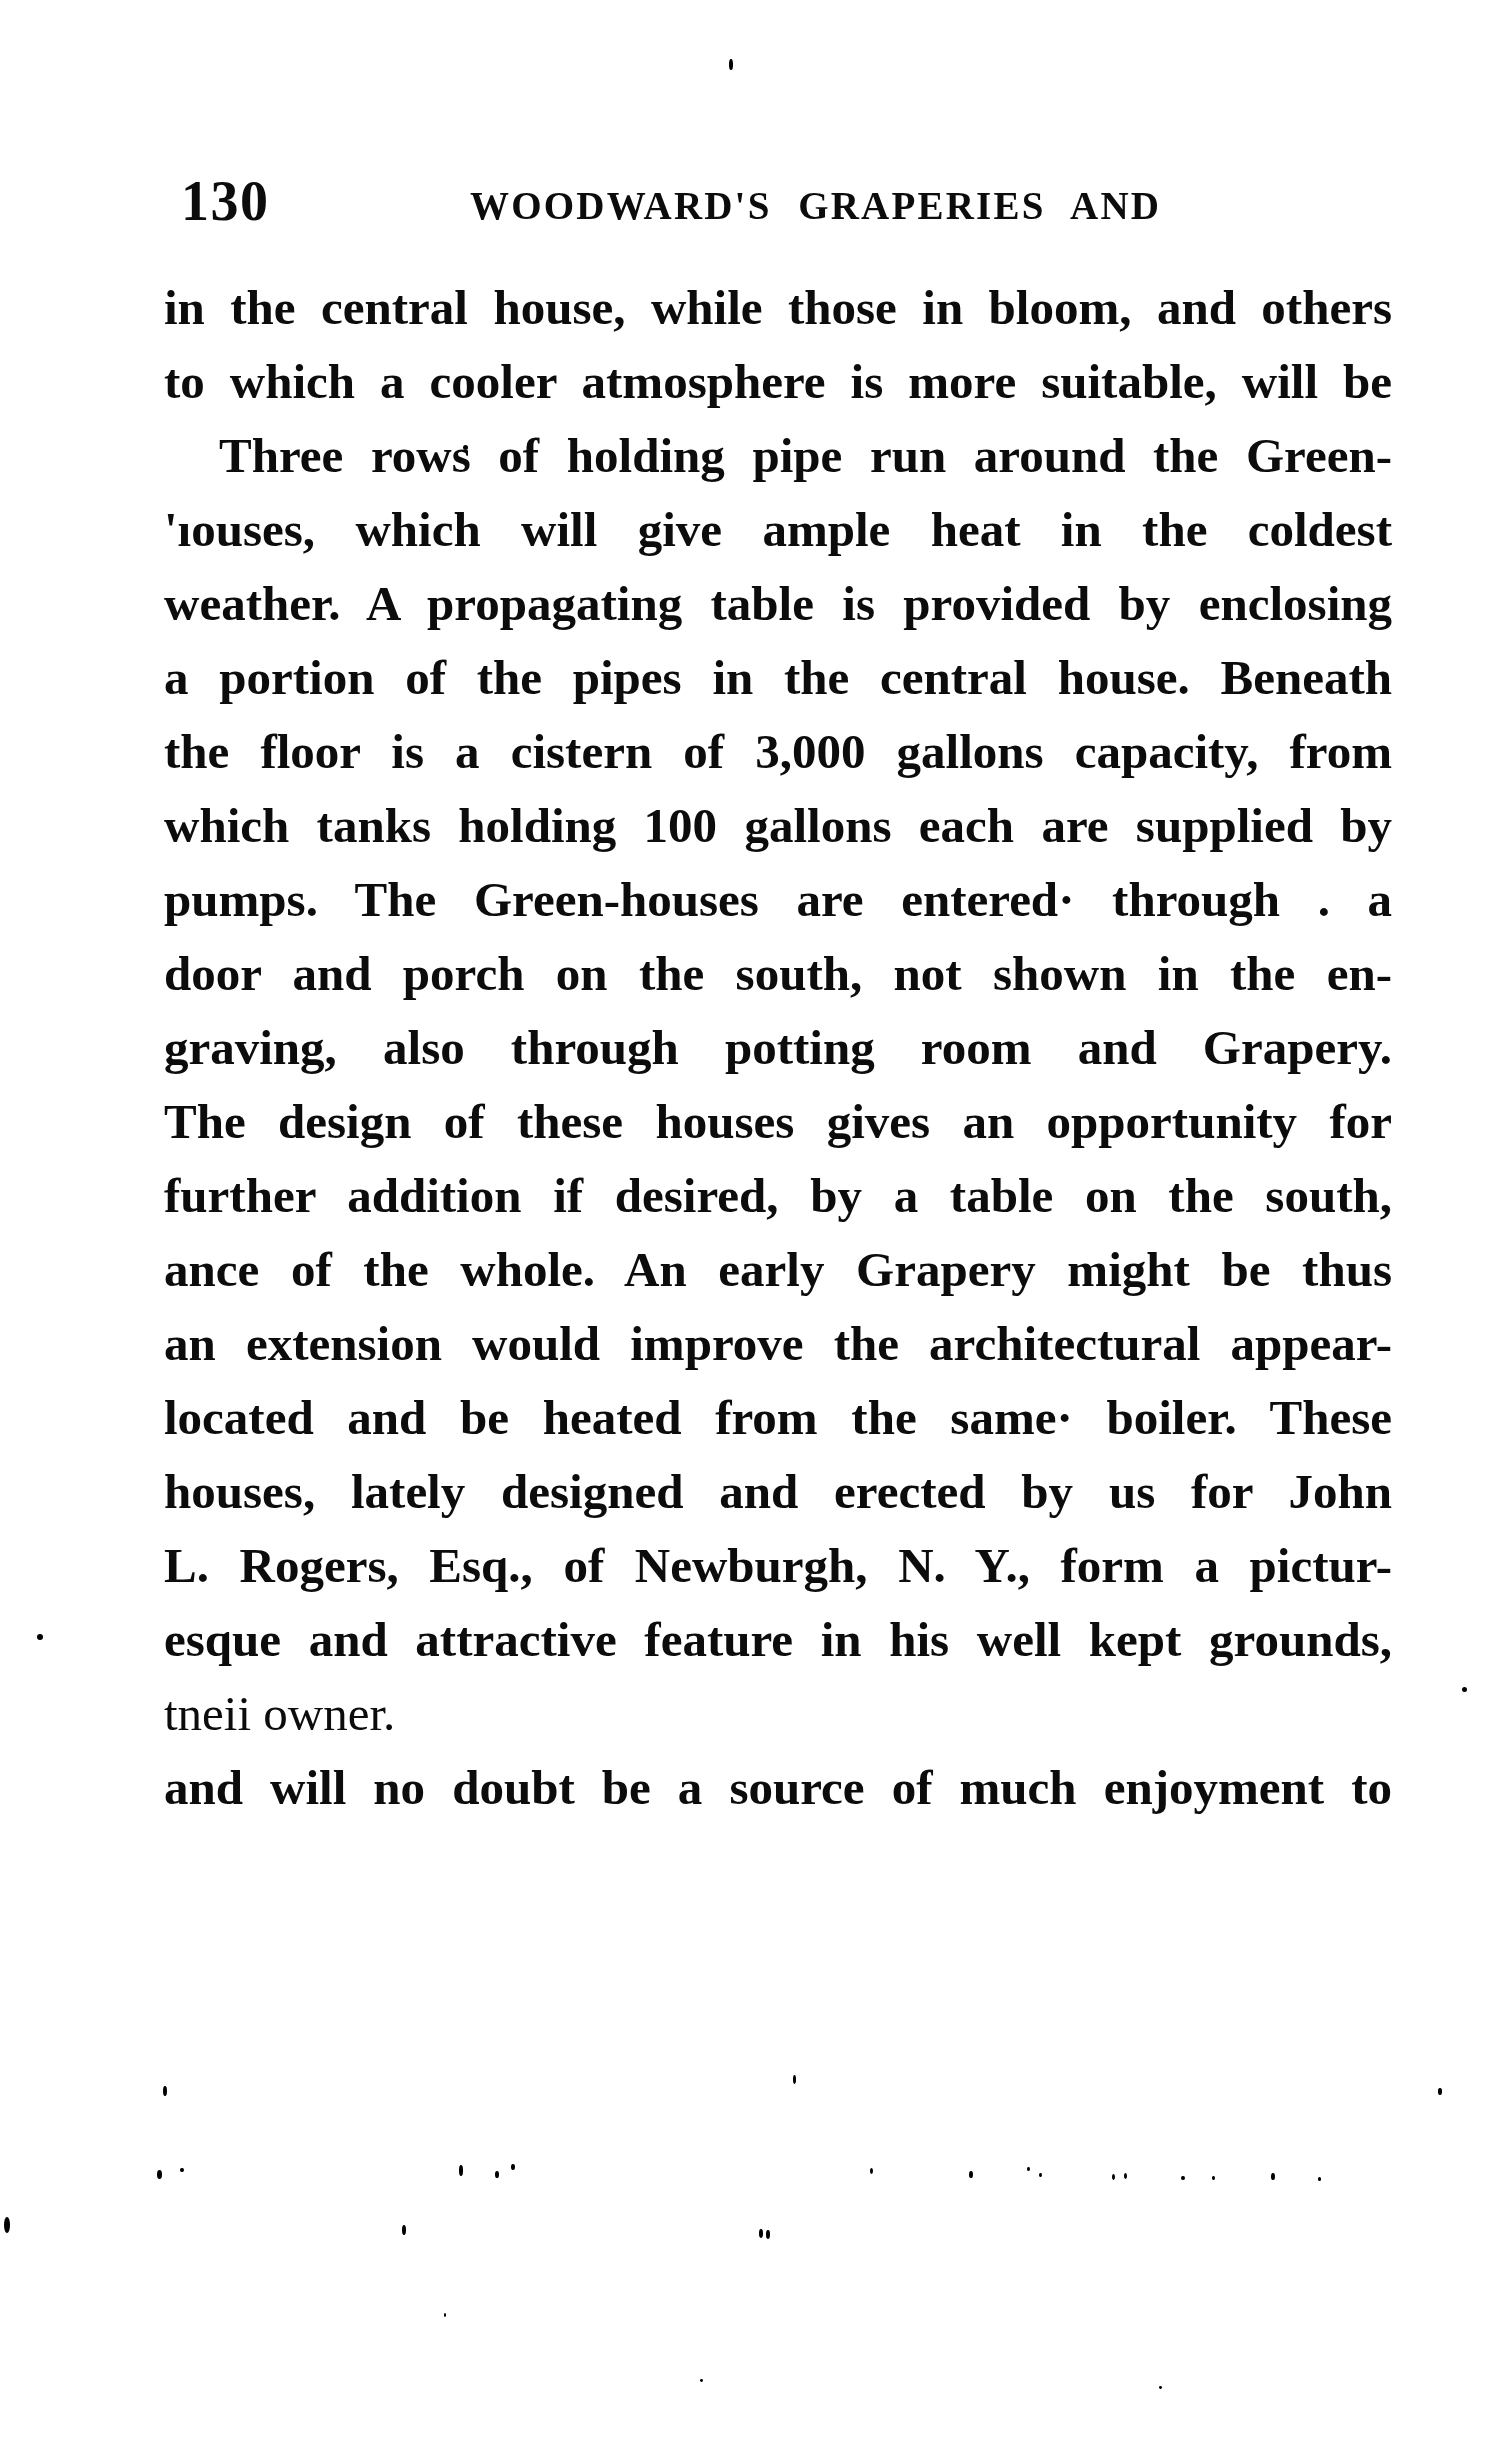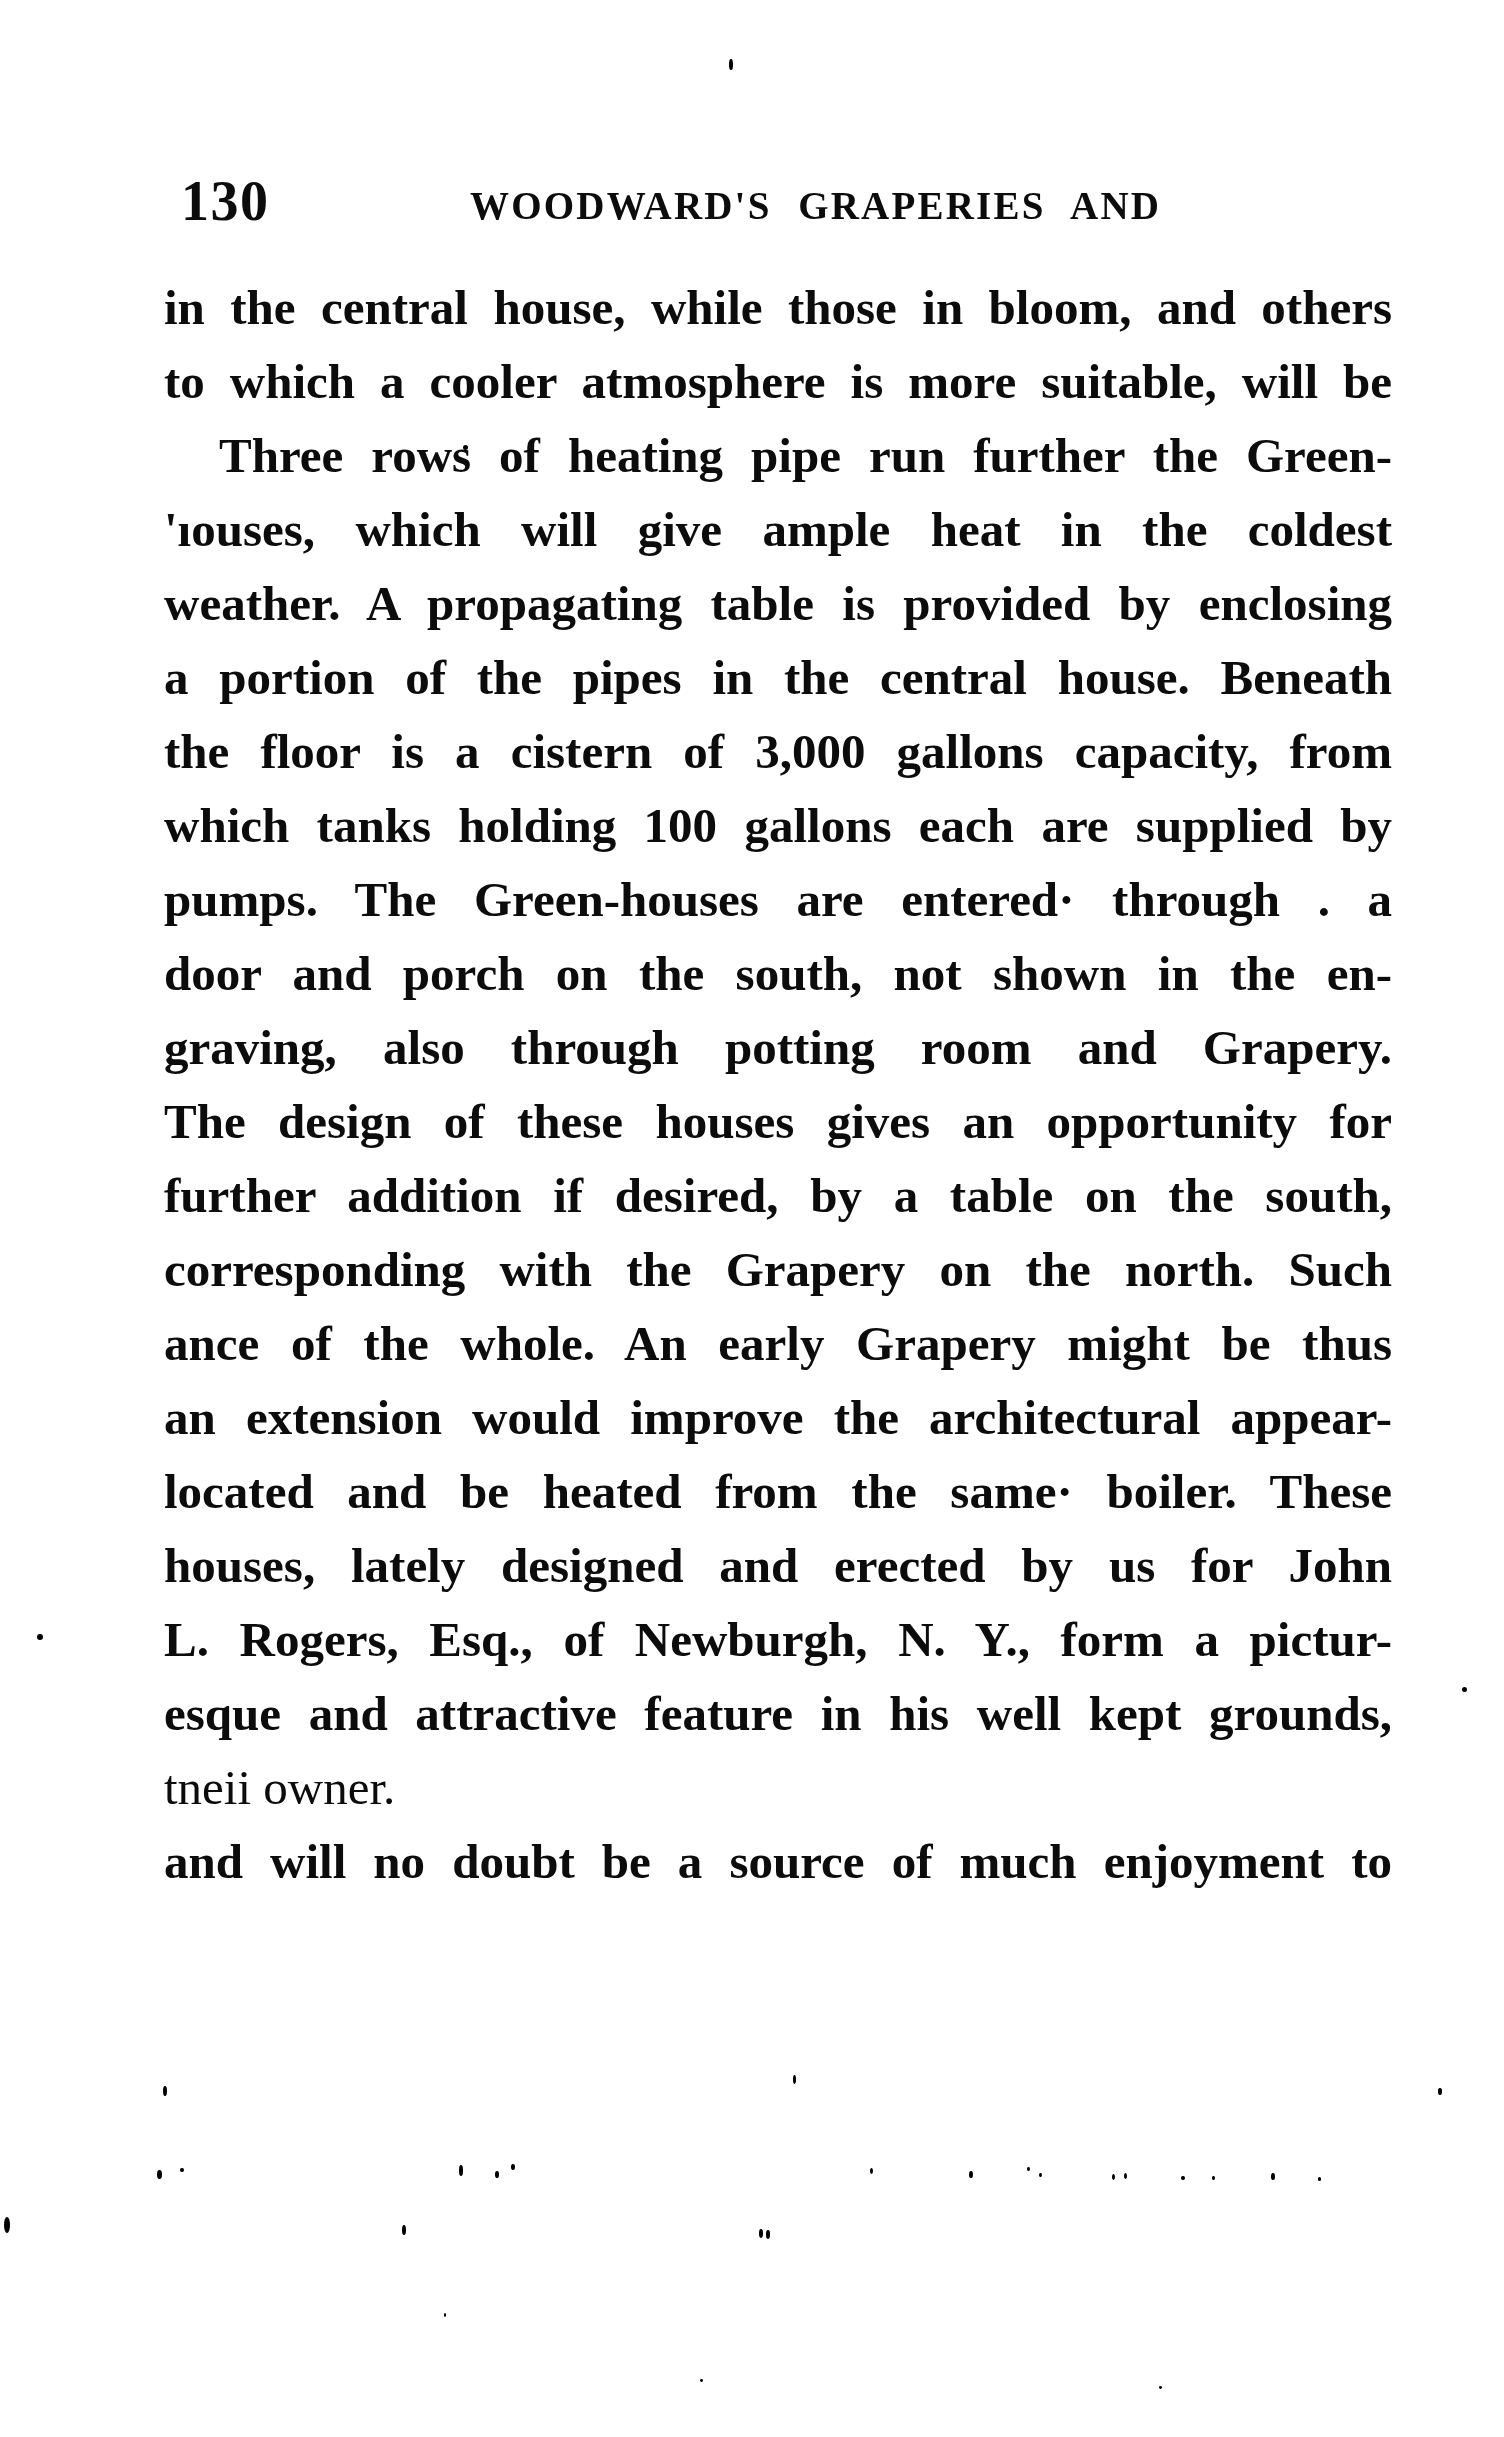--- a/index.html
+++ b/index.html
@@ -33,32 +33,31 @@
 </style>
 </head>
 <body>
 
 <div class="page">
   <div class="pagenum">130</div>
   <div class="runhead">WOODWARD'S GRAPERIES AND</div>
   <div class="bodytext">
       <div class="line j">in the central house, while those in bloom, and others</div>
       <div class="line j">to which a cooler atmosphere is more suitable, will be</div>
-      <div class="line j ind">Three rows of heating pipe run further the Green-</div>
+      <div class="line j ind">Three rows of holding pipe run around the Green-</div>
       <div class="line j">'ıouses, which will give ample heat in the coldest</div>
       <div class="line j">weather.  A propagating table is provided by enclosing</div>
       <div class="line j">a portion of the pipes in the central house.  Beneath</div>
       <div class="line j">the floor is a cistern of 3,000 gallons capacity, from</div>
       <div class="line j">which tanks holding 100 gallons each are supplied by</div>
       <div class="line j">pumps.  The Green-houses are entered· through . a</div>
       <div class="line j">door and porch on the south, not shown in the en-</div>
       <div class="line j">graving, also through potting room and Grapery.</div>
       <div class="line j">The design of these houses gives an opportunity for</div>
       <div class="line j">further addition if desired, by a table on the south,</div>
-      <div class="line j">corresponding with the Grapery on the north.  Such</div>
       <div class="line j">ance of the whole.  An early Grapery might be thus</div>
       <div class="line j">an extension would improve the architectural appear-</div>
       <div class="line j">located and be heated from the same· boiler.  These</div>
       <div class="line j">houses, lately designed and erected by us for John</div>
       <div class="line j">L. Rogers, Esq., of Newburgh, N. Y., form a pictur-</div>
       <div class="line j">esque and attractive feature in his well kept grounds,</div>
       <div class="line">tneii owner.</div>
       <div class="line j">and will no doubt be a source of much enjoyment to</div>
     </div>
   <div>

